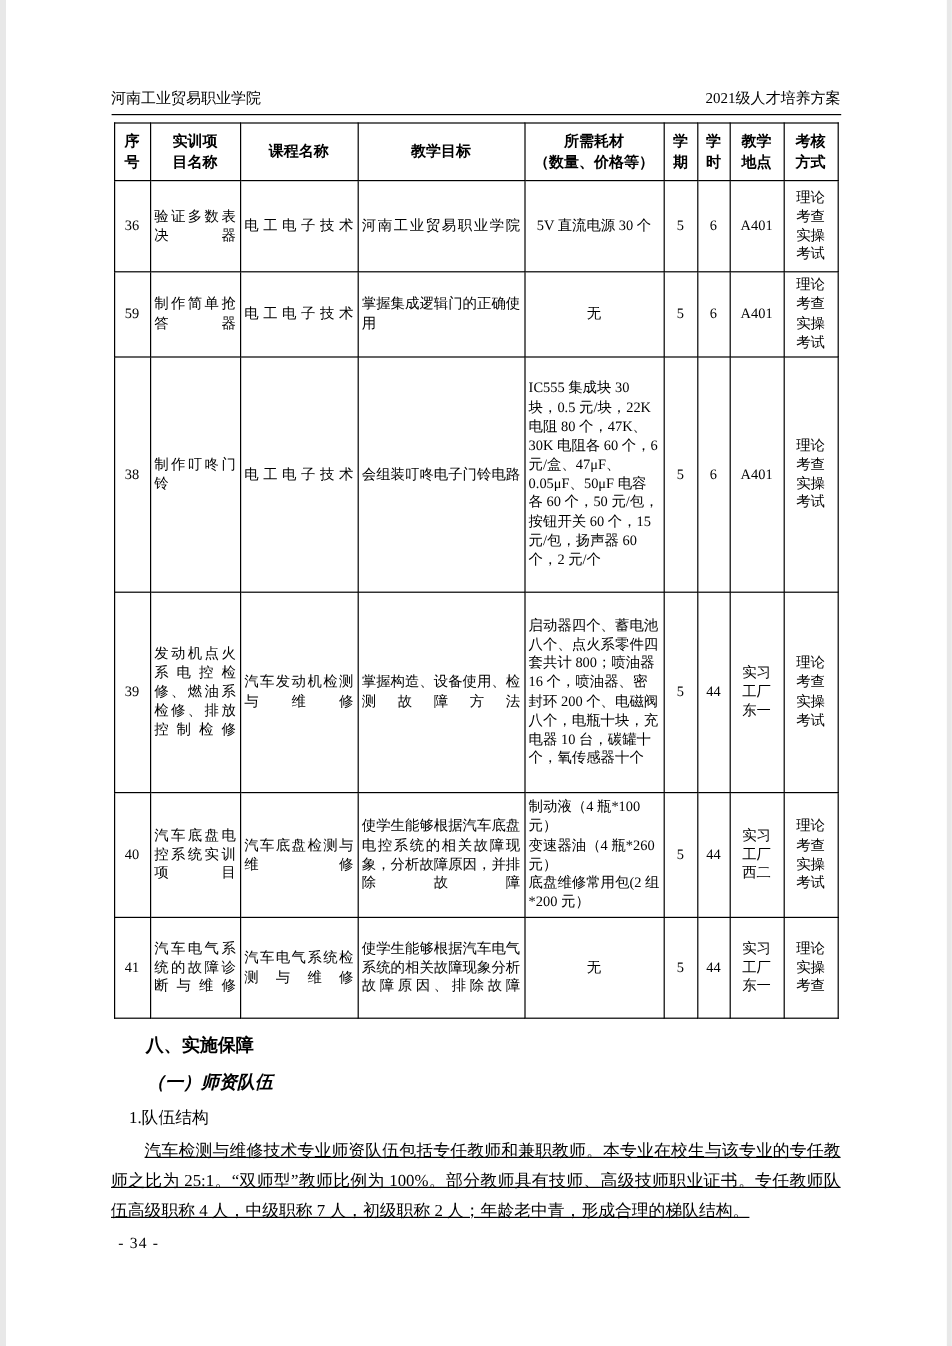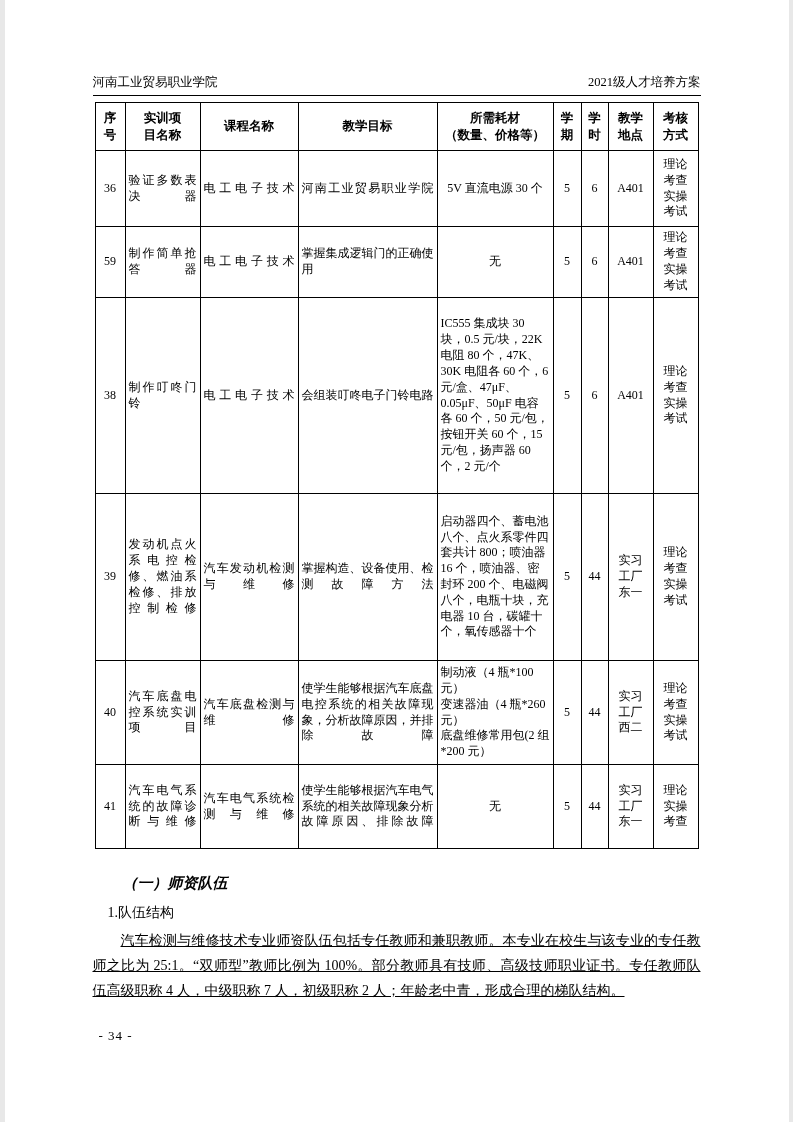--- a/index.html
+++ b/index.html
@@ -236,20 +236,21 @@
 工厂
 东一</td>
       <td class="c-assessment">理论
 实操
 考查</td>
     </tr>
       </tbody>
   </table>
 
   <div class="section">
+    <h2>八、实施保障</h2>
     <h3>（一）师资队伍</h3>
     <div class="subheading">1.队伍结构</div>
     <p class="body-paragraph">汽车检测与维修技术专业师资队伍包括专任教师和兼职教师。本专业在校生与该专业的专任教师之比为 25:1。“双师型”教师比例为 100%。部分教师具有技师、高级技师职业证书。专任教师队伍高级职称 4 人，中级职称 7 人，初级职称 2 人；年龄老中青，形成合理的梯队结构。</p>
   </div>
 
   <div class="page-footer">- 34 -</div>
 
 </div>
 
 </body></html>

